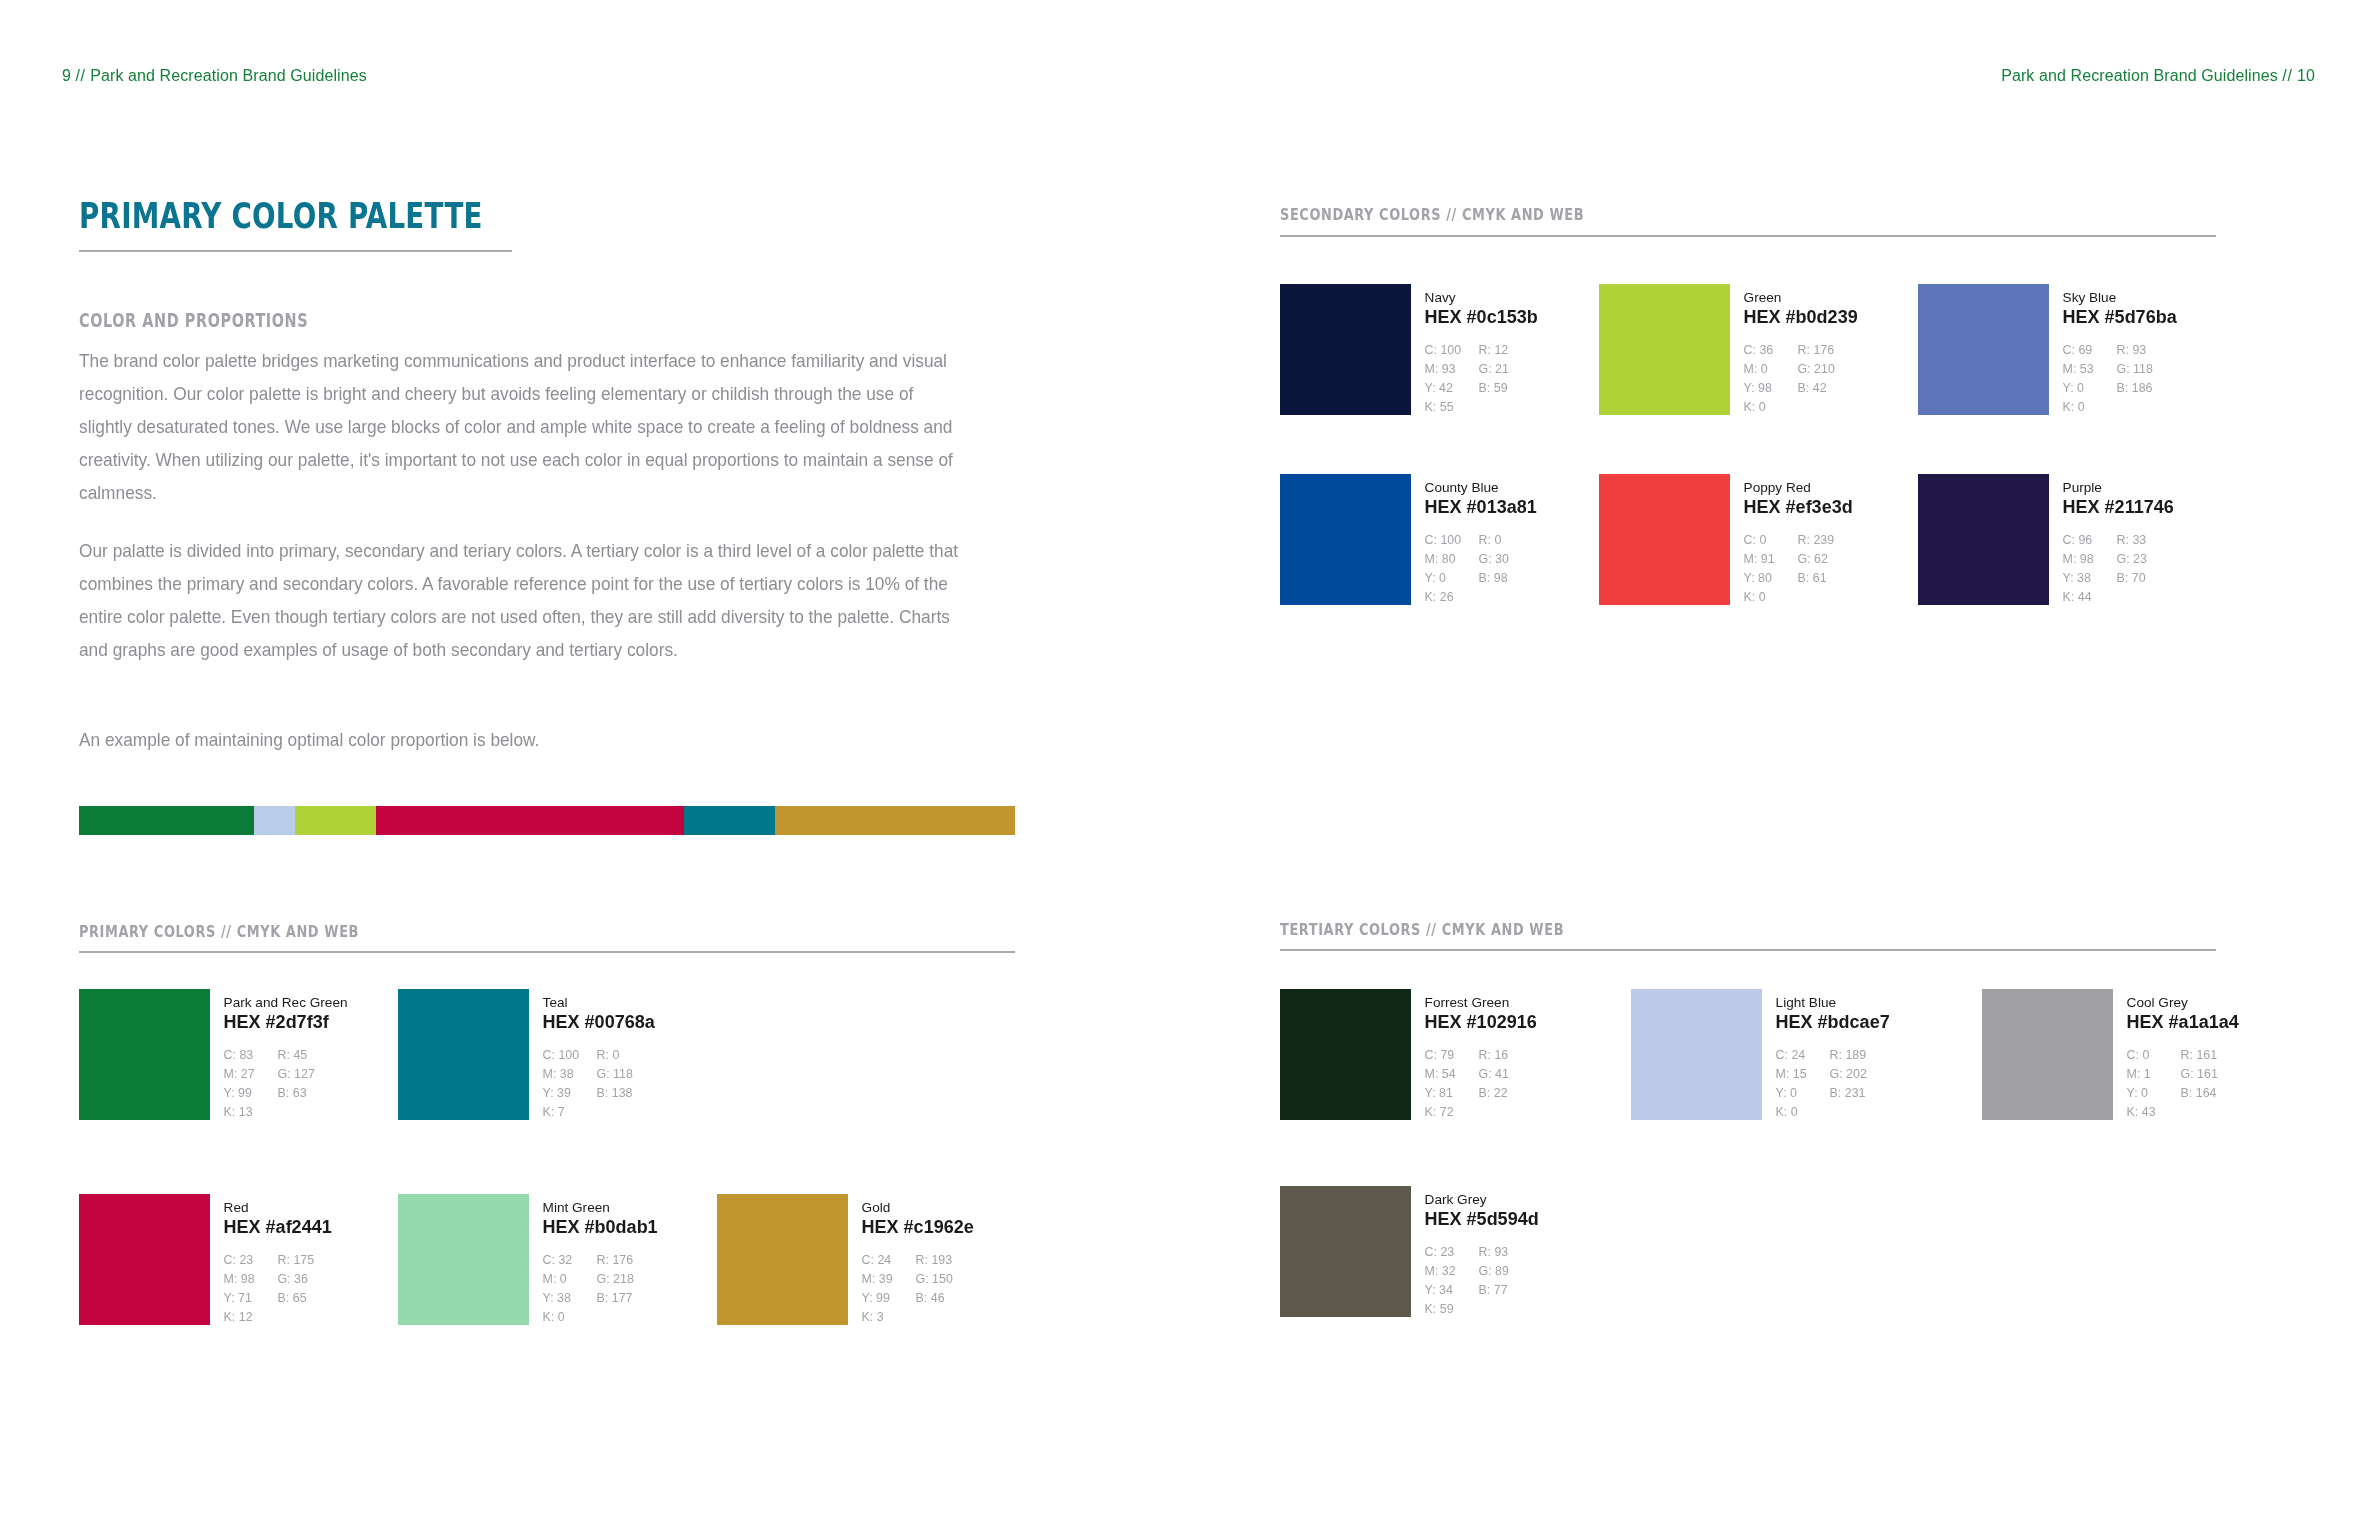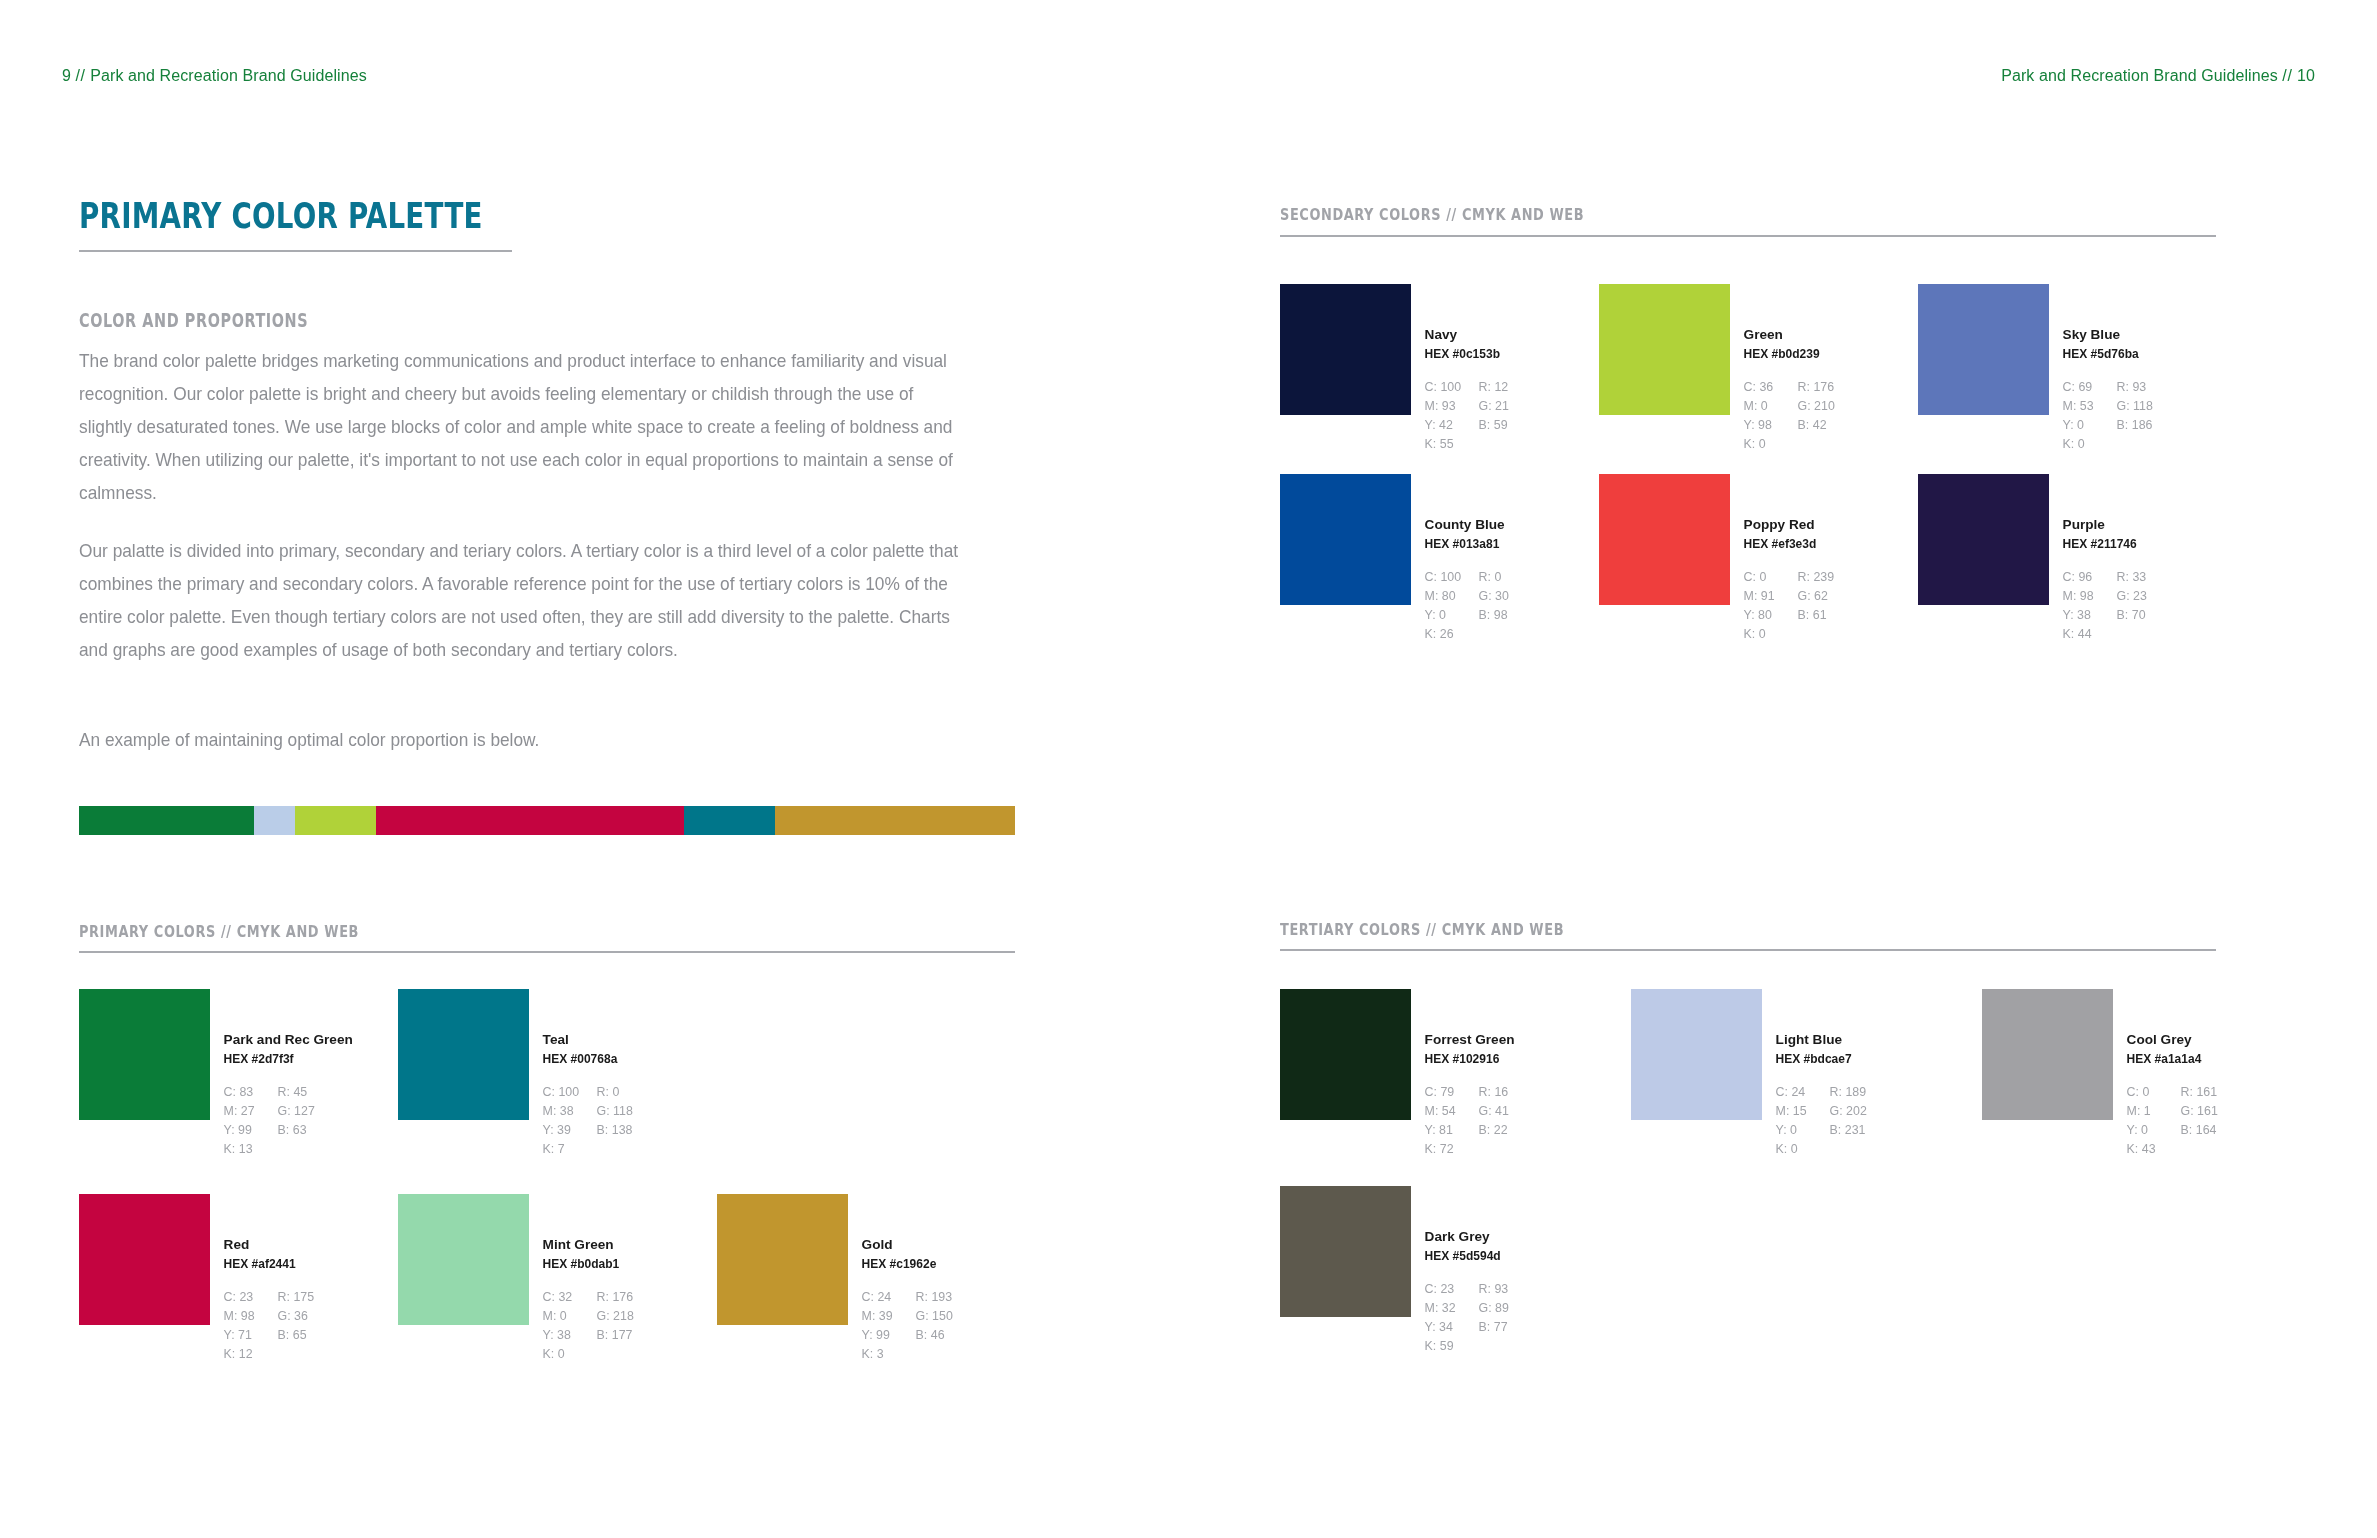--- a/index.html
+++ b/index.html
@@ -71,26 +71,25 @@
     white-space:nowrap;
   }
   .sec-rule{position:absolute;height:1.9px;background:#a9abb0;}
 
   
   .sw-row{position:absolute;display:flex;}
   .swatch{display:flex;width:319px;}
   .sw-chip{width:131px;height:131px;flex:0 0 131px;}
   .sw-info{padding-left:13.6px;padding-top:5px;}
   .sw-name{
-    font-size:13.6px;font-weight:700;color:#1a1a1a;line-height:18.6px;
-    white-space:nowrap;
-    margin-top:37px;
+    font-size:13.6px;font-weight:400;color:#1a1a1a;line-height:18.6px;
+    white-space:nowrap;
   }
   .sw-hex{
-    font-size:12px;font-weight:700;color:#1a1a1a;line-height:18.6px;
+    font-size:18px;font-weight:700;color:#1a1a1a;line-height:18.6px;
     white-space:nowrap;
   }
   .sw-vals{display:flex;margin-top:15px;}
   .sw-vals div{
     font-size:12.4px;line-height:19px;color:#a1a3a8;white-space:nowrap;
   }
   .sw-cmyk{width:54px;}
 </style>
 </head>
 <body>

